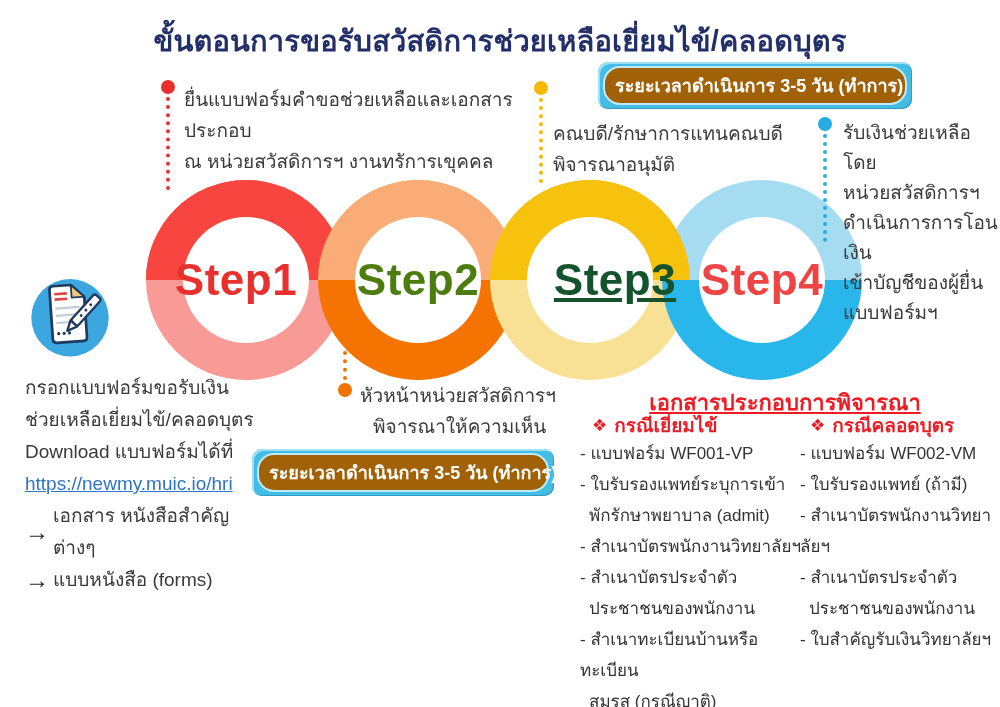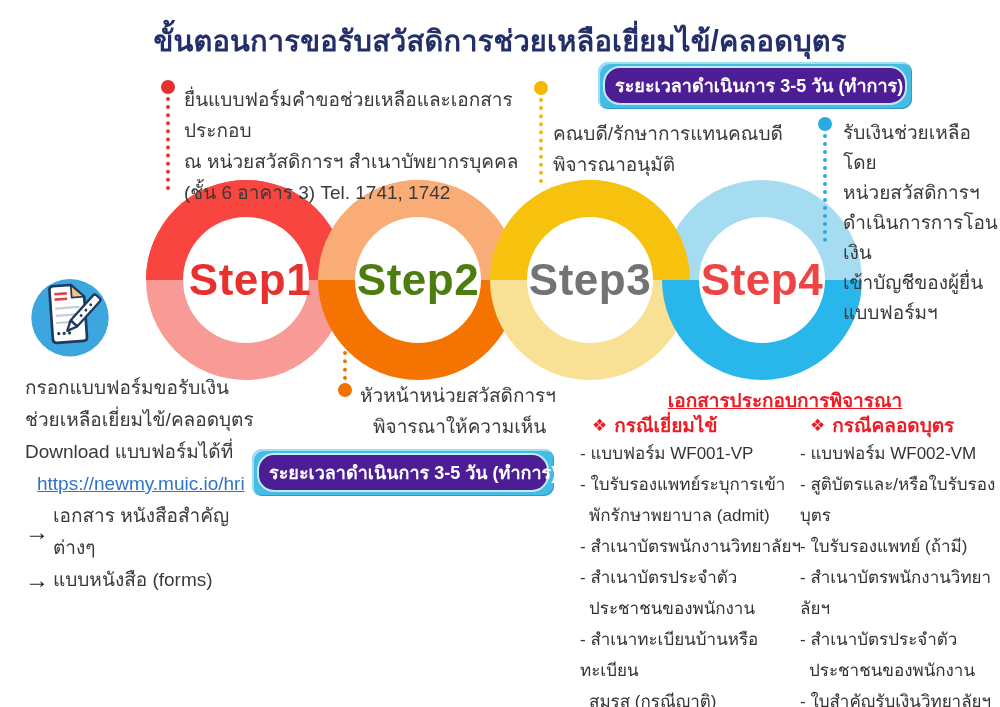--- a/index.html
+++ b/index.html
@@ -12,21 +12,21 @@
     position:absolute;left:0;top:18px;width:1000px;text-align:center;
     font-size:29px;font-weight:bold;color:#232f68;letter-spacing:.2px;
   }
   
   .badge{
     position:absolute;border-radius:10px;background:#45bce3;
     box-shadow:inset 2px 2px 0 #9fe0f5, inset -1px -1px 0 #2f9cc6;
     padding:4px 5px;box-sizing:border-box;
   }
   .badge .inner{
-    background:#4c1d95;border:2px solid #bfeaf7;border-radius:17px;
+    background:#a16207;border:2px solid #bfeaf7;border-radius:17px;
     color:#ffffff;font-weight:bold;font-size:18px;text-align:center;
     padding:3px 10px;white-space:nowrap;
   }
   #badge-top{left:598px;top:62px;width:314px;}
   #badge-bottom{left:252px;top:449px;width:302px;}
   
   .ring{
     position:absolute;width:200px;height:200px;border-radius:50%;
     background:linear-gradient(to bottom,var(--c-top) 50%,var(--c-bottom) 50%);
     top:180px;
@@ -42,27 +42,27 @@
     font-size:44px;font-weight:bold;letter-spacing:.5px;
   }
   
   .conn-dot{position:absolute;width:14px;height:14px;border-radius:50%;z-index:70;}
   .conn-line{position:absolute;width:0;border-left:4px dotted #000;z-index:70;}
   
   .note{position:absolute;font-size:19px;color:#3a3a3a;line-height:31px;z-index:80;}
   .note .cont{padding-left:13px;}
   
   #left-info{position:absolute;left:25px;top:372px;width:235px;font-size:19px;line-height:32px;z-index:80;}
-  #left-info a{color:#2e74c9;text-decoration:underline;margin-left:12px;}
+  #left-info a{color:#2e74c9;text-decoration:underline;}
   .arrow-line{display:flex;align-items:center;gap:4px;}
   .arrow-glyph{font-size:24px;color:#222;line-height:32px;}
   
   #docs-heading{
     position:absolute;left:640px;top:385px;width:290px;text-align:center;z-index:80;
-    color:#ed1c24;font-weight:bold;font-size:19px;text-decoration:underline;
+    color:#ed1c24;font-weight:bold;font-size:22px;text-decoration:underline;
   }
   .doc-subhead{
     position:absolute;top:410px;color:#ed1c24;font-weight:bold;font-size:19px;z-index:80;
     display:flex;align-items:center;gap:7px;
   }
   .diamond-icon{font-size:17px;color:#ed1c24;}
   .doc-list{position:absolute;top:438px;font-size:17px;line-height:31px;color:#333;z-index:80;}
   .doc-list .cont{padding-left:9px;}
   #doc-list-visit{left:580px;width:225px;}
   #doc-list-birth{left:800px;width:200px;}
@@ -84,38 +84,37 @@
   </div>
 
   <div class="ring" style="left: 146px; z-index: 10; --c-top: #f8453f; --c-bottom: #f89b97;"></div>
   <div class="ring" style="left: 318px; z-index: 20; --c-top: #f9ac75; --c-bottom: #f57300;"></div>
   <div class="ring" style="left: 490px; z-index: 30; --c-top: #f7c20d; --c-bottom: #f8e095;"></div>
   <div class="ring" style="left: 662px; z-index: 40; --c-top: #a5dcf2; --c-bottom: #29b6ea;"></div>
   <div class="ring tophalf" style="left: 146px; z-index: 21; --c-top: #f8453f; --c-bottom: #f89b97;"></div>
   <div class="ring tophalf" style="left: 318px; z-index: 31; --c-top: #f9ac75; --c-bottom: #f57300;"></div>
   <div class="ring tophalf" style="left: 490px; z-index: 41; --c-top: #f7c20d; --c-bottom: #f8e095;"></div>
 
-  <div class="ring-label" style="left: 150px; color: rgb(232, 49, 46);">Step1</div>
+  <div class="ring-label" style="left: 136px; color: rgb(232, 49, 46);">Step1</div>
   <div class="ring-label" style="left: 318px; color: #4d7c0f;">Step2</div>
-  <div class="ring-label" style="left: 490px; color: #737373;">Step3</div>
+  <div class="ring-label" style="left: 515px; color: #14532d; text-decoration: underline;">Step3</div>
   <div class="ring-label" style="left: 662px; color: #ef4444;">Step4</div>
 
   <div class="conn-dot" style="left: 161px; top: 80px; background: rgb(232, 49, 46);"></div>
   <div class="conn-line" style="left: 166px; top: 97px; height: 93px; border-left-color: rgb(232, 49, 46);"></div>
   <div class="conn-line" style="left: 343px; top: 351px; height: 29px; border-left-color: rgb(240, 115, 0);"></div>
   <div class="conn-dot" style="left: 338px; top: 383px; background: rgb(240, 115, 0);"></div>
   <div class="conn-dot" style="left: 534px; top: 81px; background: rgb(245, 184, 0);"></div>
   <div class="conn-line" style="left: 539px; top: 98px; height: 85px; border-left-color: rgb(245, 184, 0);"></div>
   <div class="conn-dot" style="left: 818px; top: 117px; background: rgb(41, 171, 226);"></div>
   <div class="conn-line" style="left: 823px; top: 134px; height: 108px; border-left-color: rgb(41, 171, 226);"></div>
 
   <div class="note" style="left:184px;top:84px;width:365px">
     <div>ยื่นแบบฟอร์มคำขอช่วยเหลือและเอกสารประกอบ</div>
-    <div>ณ หน่วยสวัสดิการฯ สำเนาบัพยากรบุคคล</div>
-    <div>(ชั้น 6 อาคาร 3) Tel. 1741, 1742</div>
+    <div>ณ หน่วยสวัสดิการฯ งานทรัการเขุคคล</div>
   </div>
   <div class="note" style="left:360px;top:380px;width:230px">
     <div>หัวหน้าหน่วยสวัสดิการฯ</div>
     <div class="cont">พิจารณาให้ความเห็น</div>
   </div>
   <div class="note" style="left:553px;top:118px;width:265px">
     <div>คณบดี/รักษาการแทนคณบดี</div>
     <div>พิจารณาอนุมัติ</div>
   </div>
   <div class="note" style="left:843px;top:118px;width:155px;line-height:30px">
@@ -182,21 +181,20 @@
     <div>- สำเนาบัตรพนักงานวิทยาลัยฯ</div>
     <div>- สำเนาบัตรประจำตัว</div>
     <div class="cont">ประชาชนของพนักงาน</div>
     <div>- สำเนาทะเบียนบ้านหรือทะเบียน</div>
     <div class="cont">สมรส (กรณีญาติ)</div>
 
   </div>
 
   <div class="doc-list" id="doc-list-birth">
     <div>- แบบฟอร์ม WF002-VM</div>
-    <div>- สูติบัตรและ/หรือใบรับรองบุตร</div>
     <div>- ใบรับรองแพทย์ (ถ้ามี)</div>
     <div>- สำเนาบัตรพนักงานวิทยาลัยฯ</div>
     <div>- สำเนาบัตรประจำตัว</div>
     <div class="cont">ประชาชนของพนักงาน</div>
     <div>- ใบสำคัญรับเงินวิทยาลัยฯ</div>
   </div>
 
 </div>
 
 </body></html>

